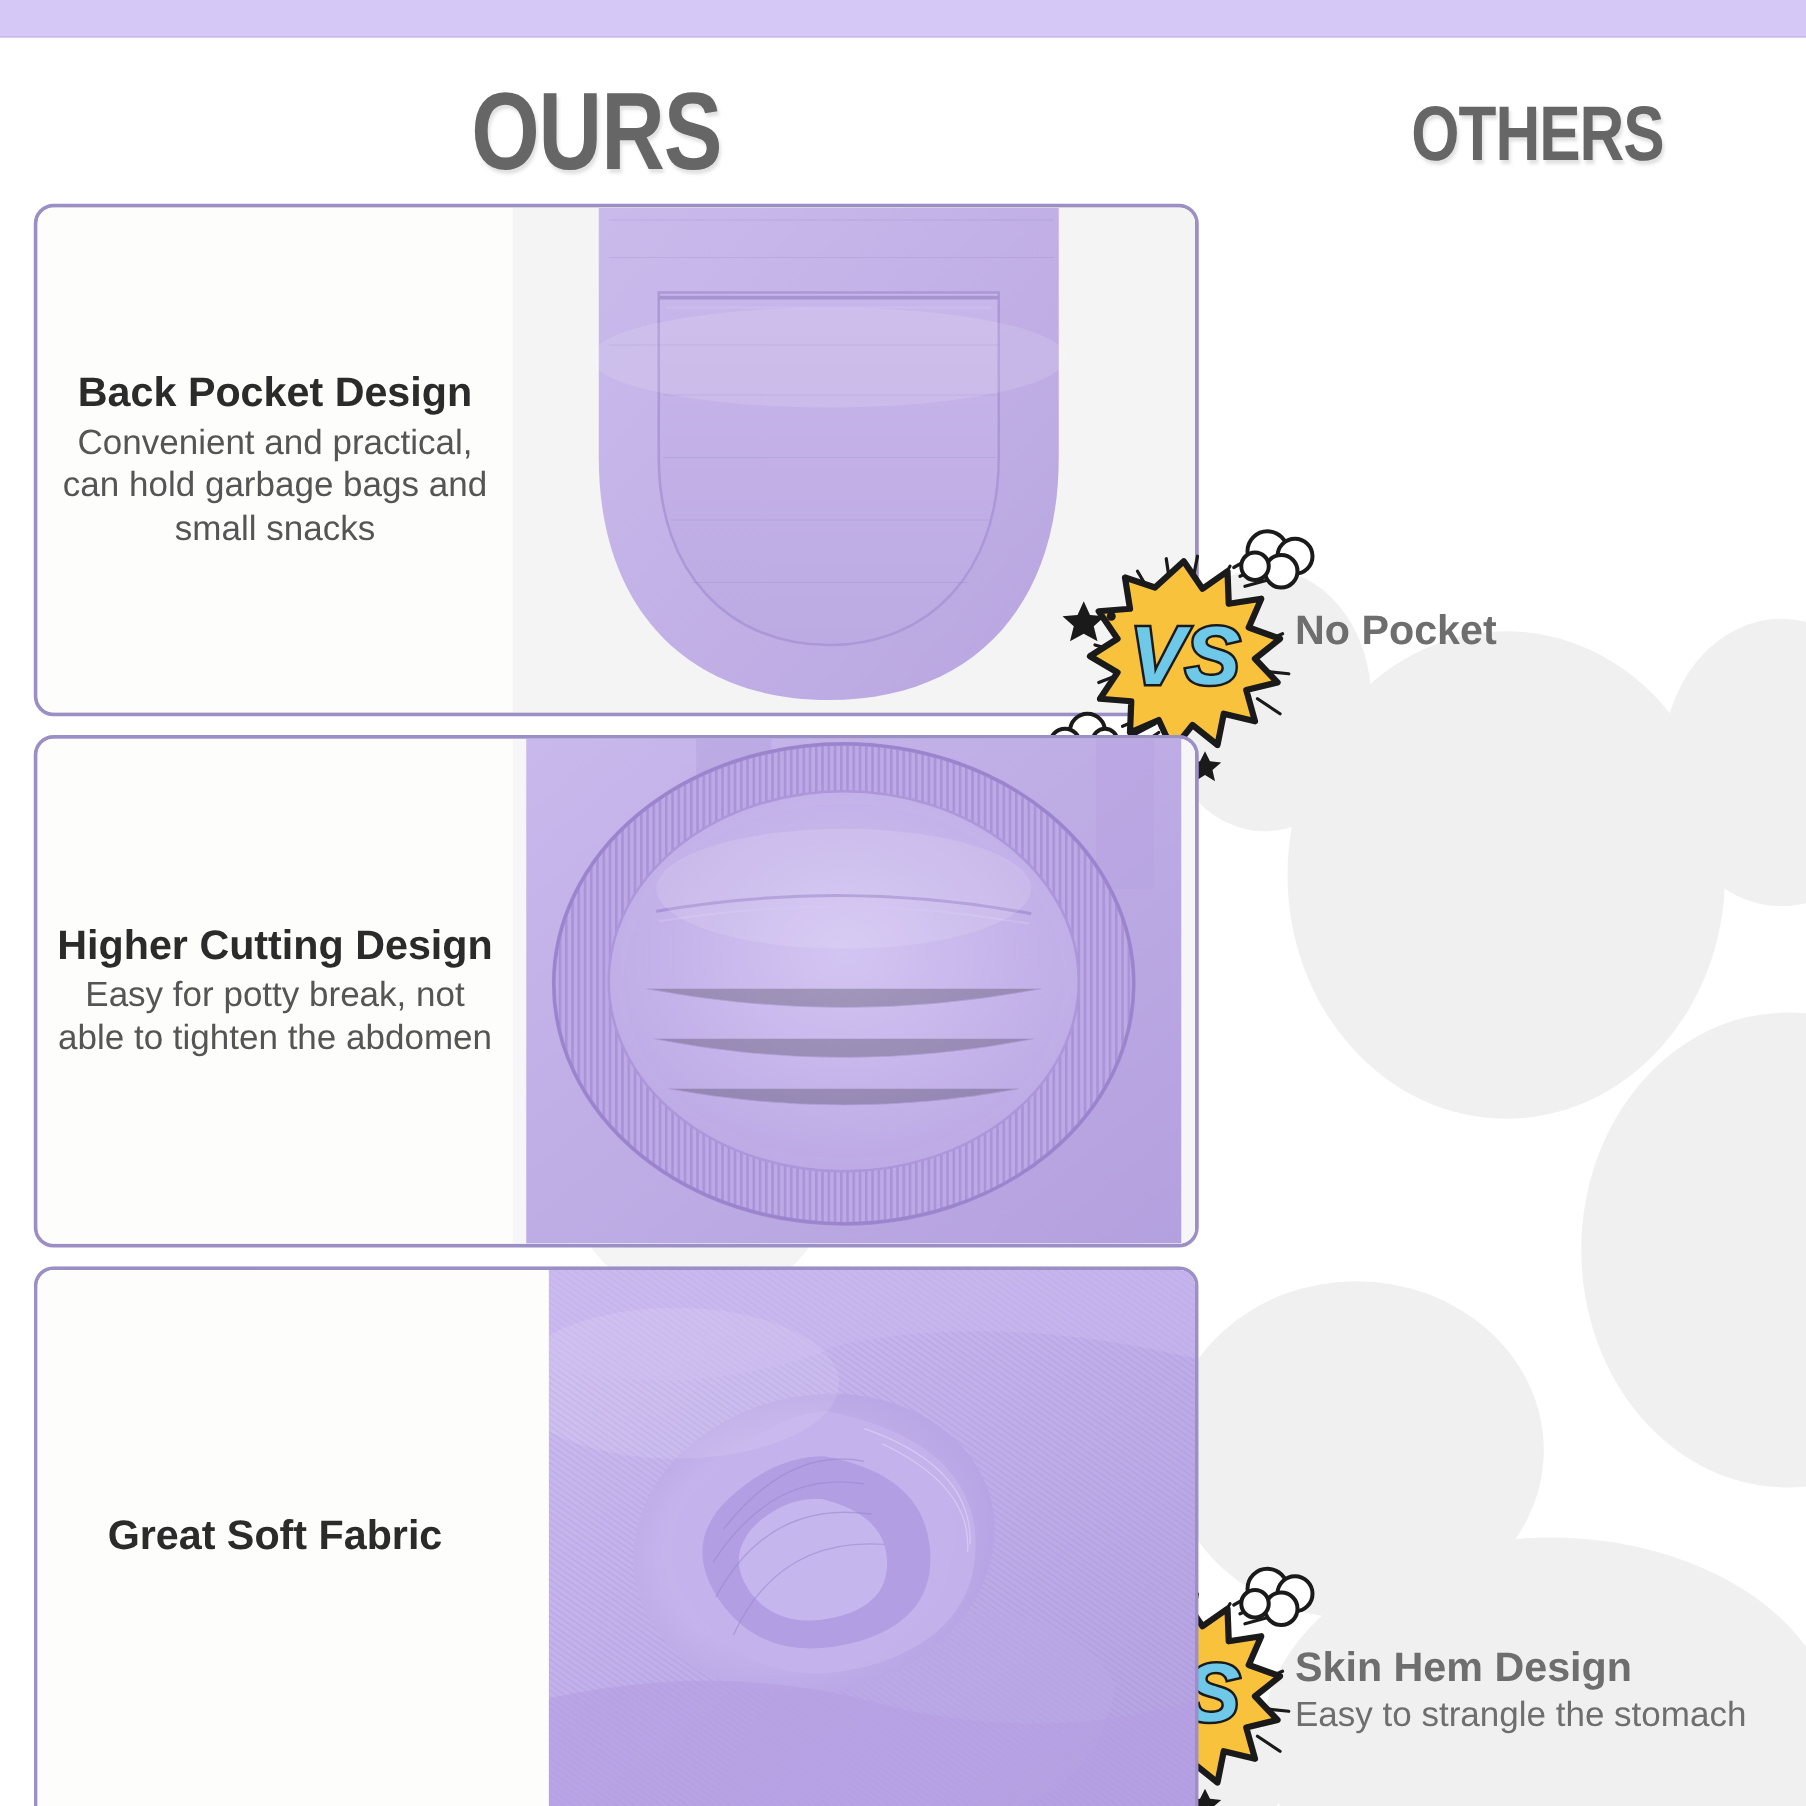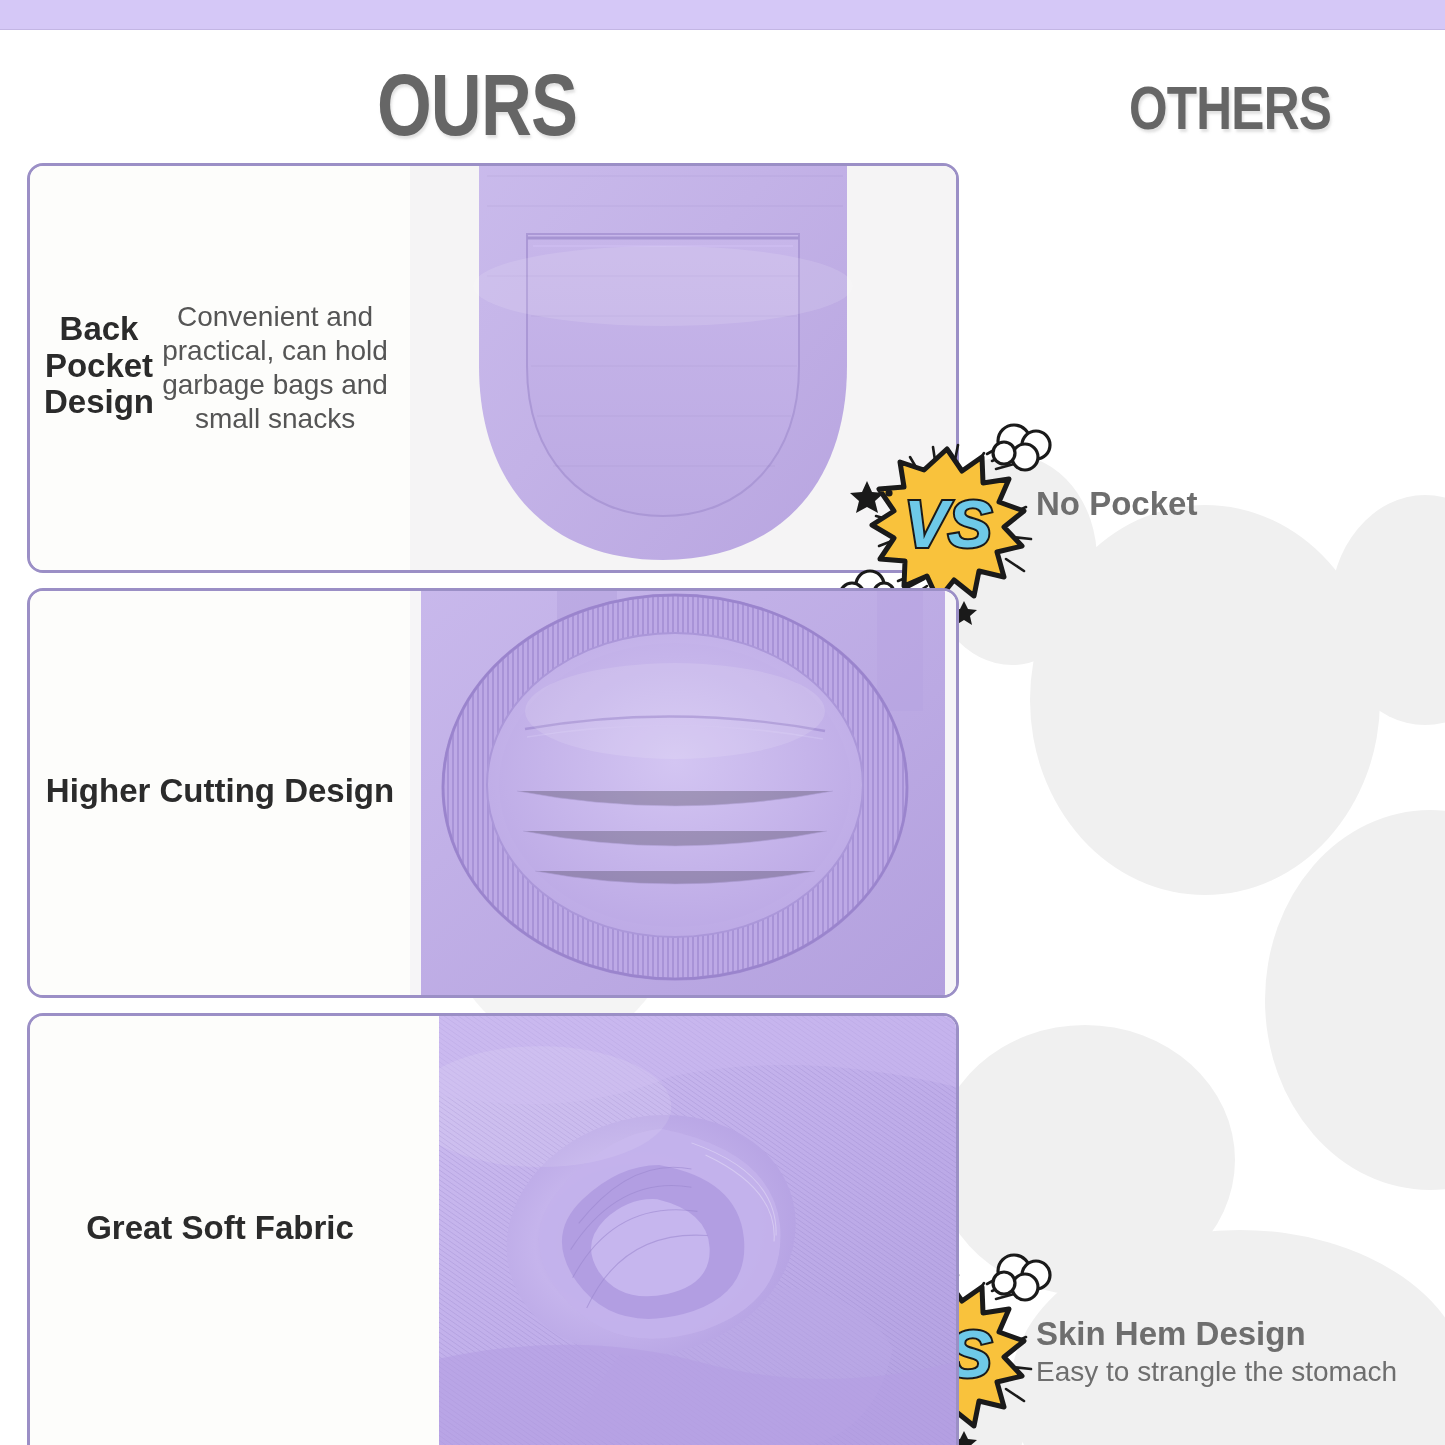--- a/index.html
+++ b/index.html
@@ -88,20 +88,21 @@
     overflow: hidden;
     display: flex;
   }
   #row-3 .card { border-bottom: none; border-radius: 16px 16px 0 0; gap: 29px; }
 
   .card-text {
     width: 380px;
     flex: 0 0 380px;
     padding: 0 14px;
     display: flex;
+    flex-direction: column;
     justify-content: center;
     align-items: center;
     text-align: center;
     background: #fdfdfb;
     z-index: 2;
   }
 
   .ours-title {
     color: #2b2b2b;
     font-weight: 700;
@@ -256,20 +257,21 @@
       <circle cx="57" cy="74" r="3.6"></circle>
       <path d="M132 182 L136 190 L145 191 L138 197 L140 206 L132 201 L124 206 L126 197 L119 191 L128 190 Z"></path>
     </g>
   </svg>
 </div>
 
 <div class="row" id="row-2">
   <div class="card">
     <div class="card-text">
       <div class="ours-title">Higher Cutting Design</div>
+      <div class="ours-desc">Easy for potty break, not able to tighten the abdomen</div>
     </div>
     <div class="card-photo">
       <svg viewBox="0 0 552 404" width="100%" height="100%" preserveAspectRatio="xMidYMid slice" xmlns="http://www.w3.org/2000/svg">
         <defs>
           <linearGradient id="g2a" x1="0" y1="0" x2="1" y2="1">
             <stop offset="0%" stop-color="#c9b9ec"></stop>
             <stop offset="100%" stop-color="#b3a0de"></stop>
           </linearGradient>
           <radialGradient id="g2c" cx="50%" cy="42%" r="62%">
             <stop offset="0%" stop-color="#d3c5f2"></stop>

